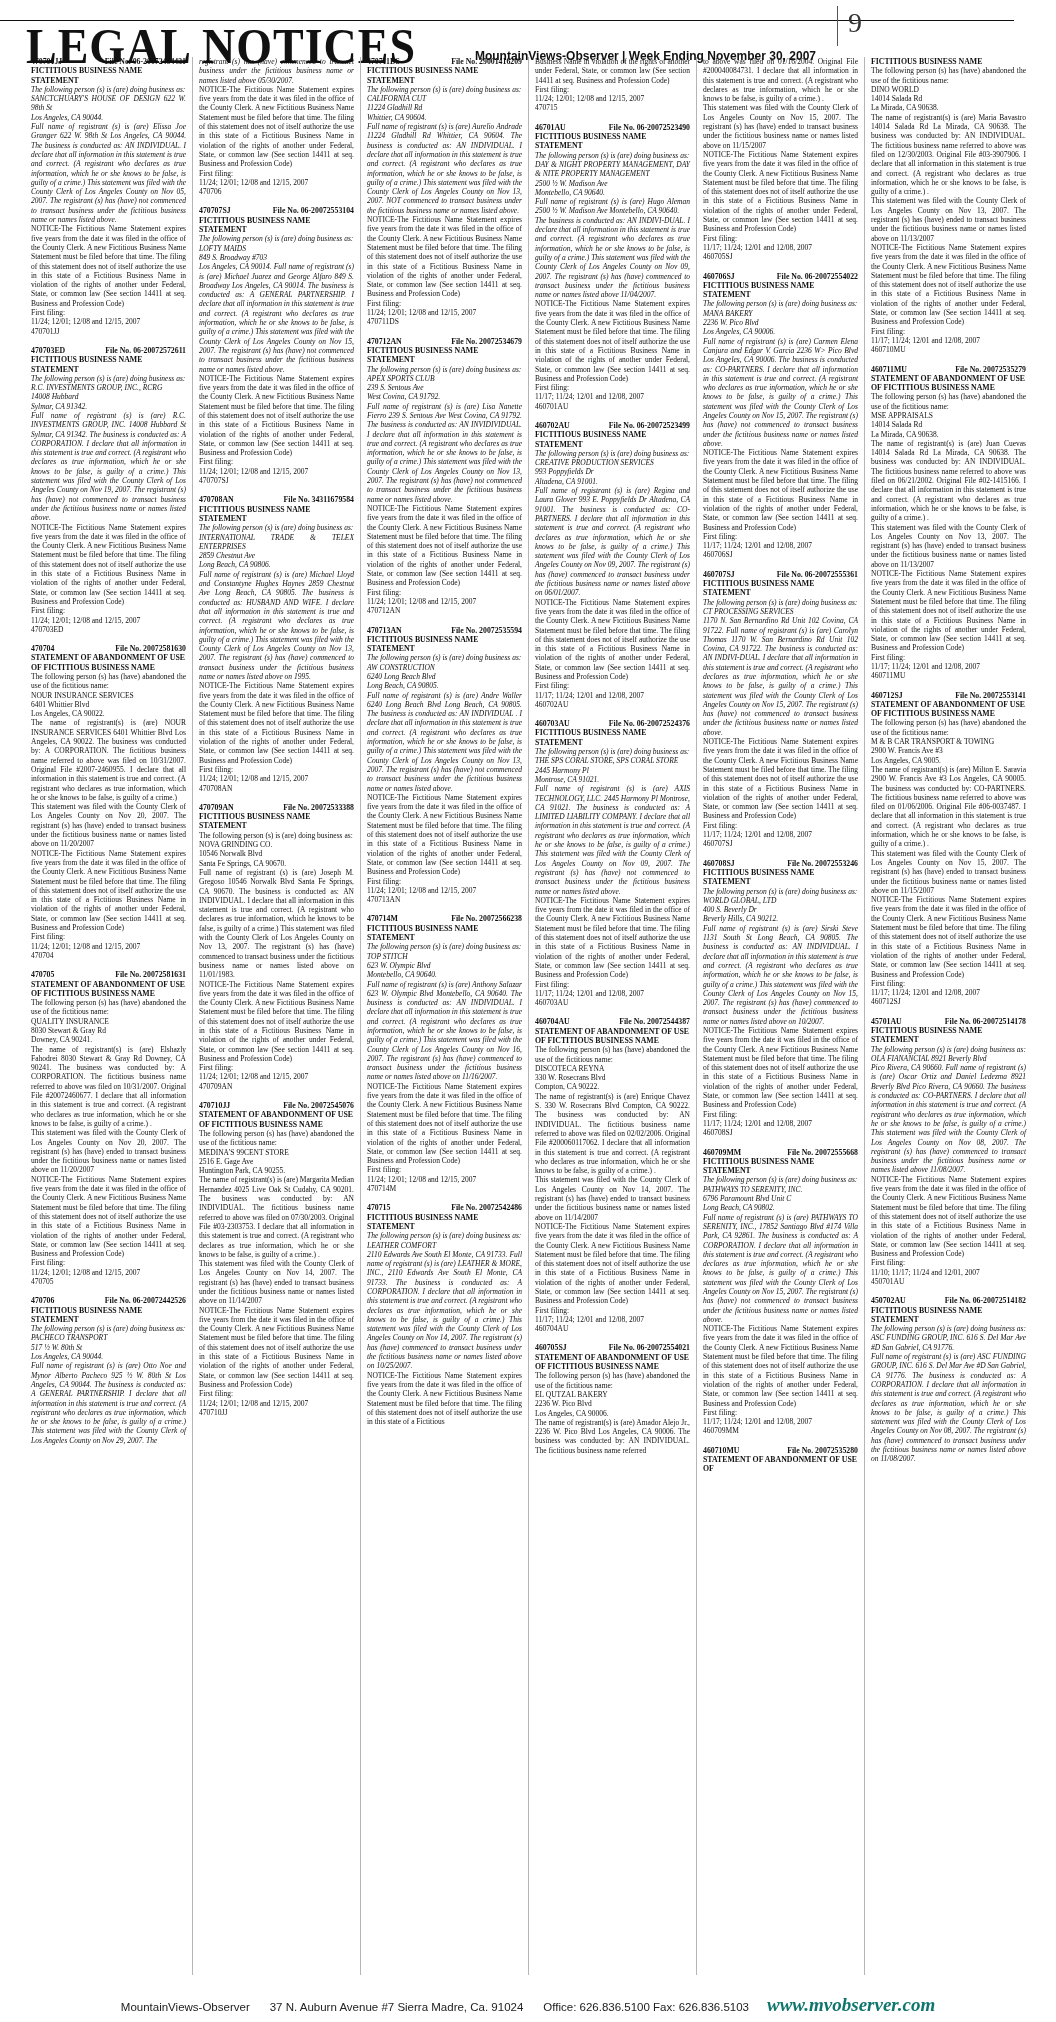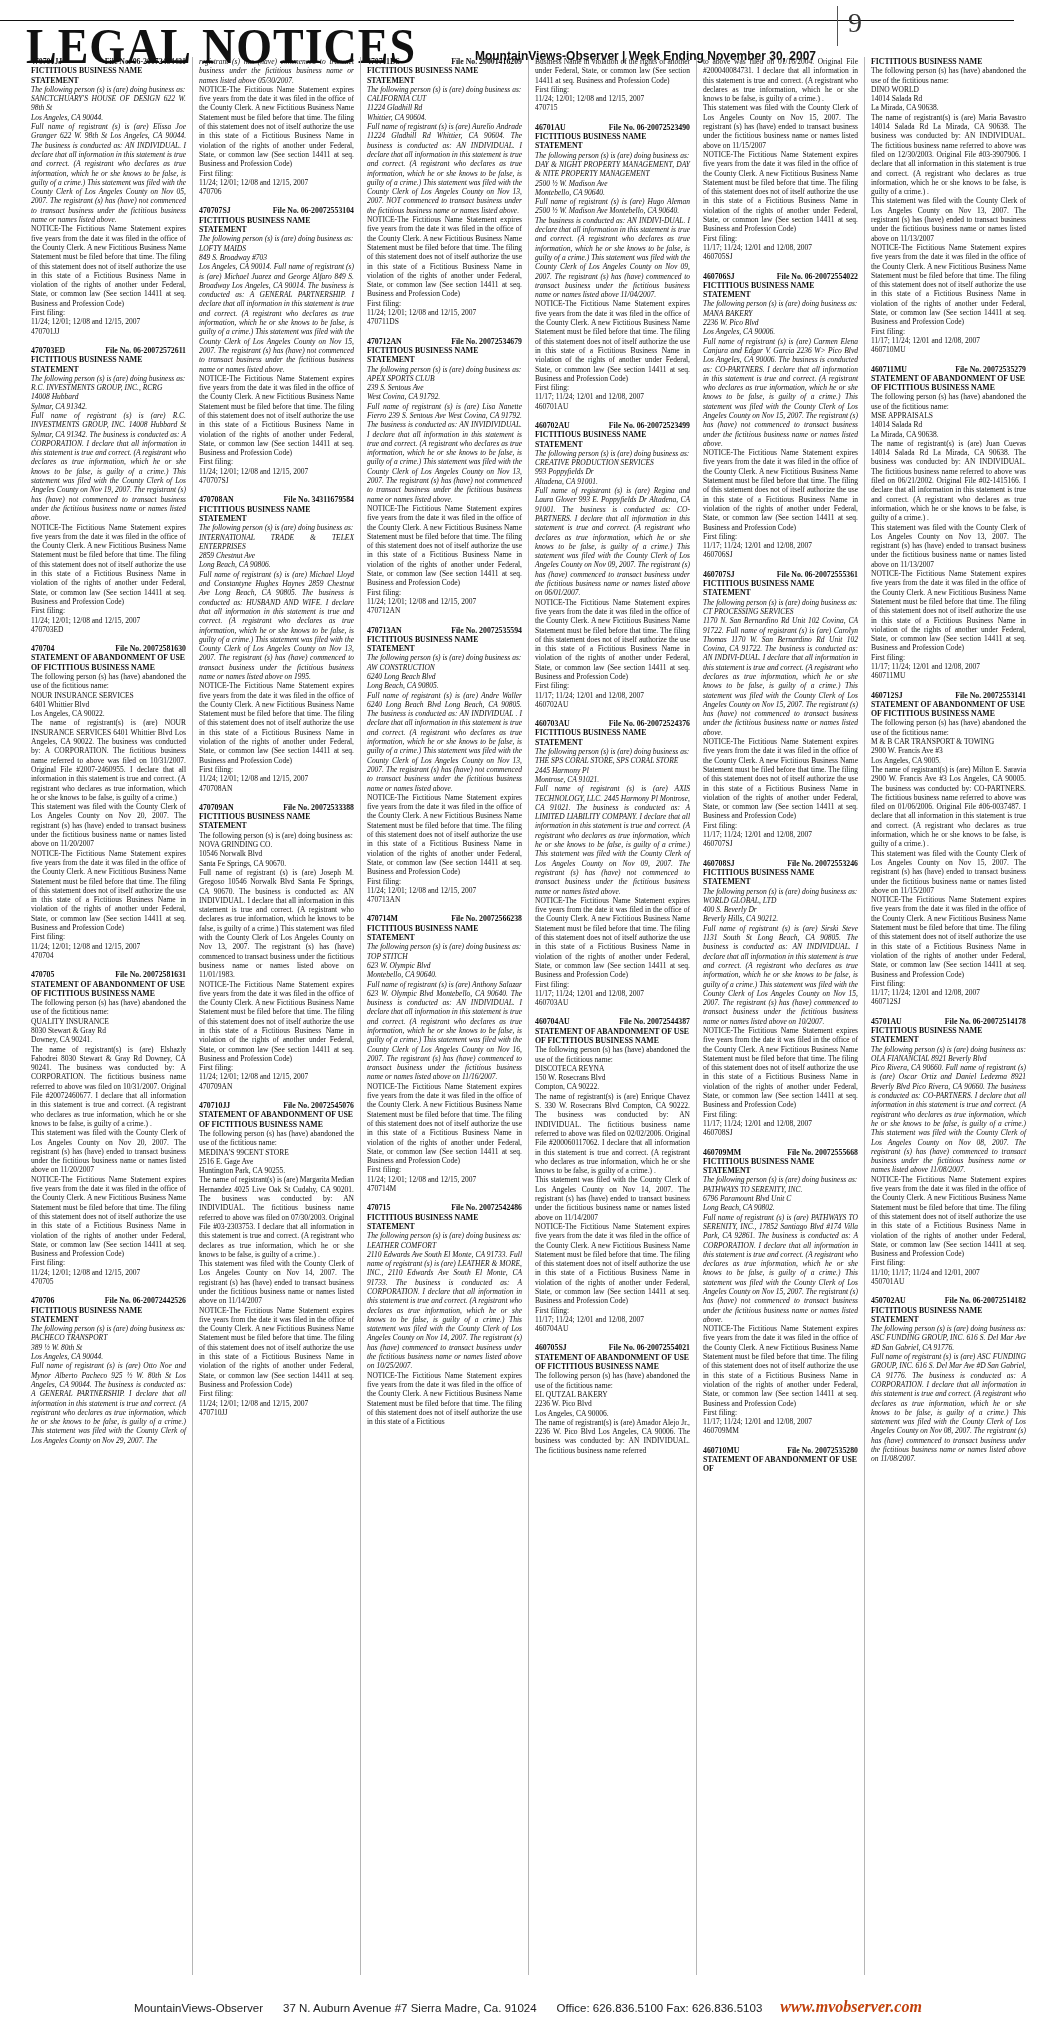--- a/index.html
+++ b/index.html
@@ -17,21 +17,21 @@
   .col + .col{border-left:1px solid #b5b5b5;}
   .notice{margin:0 0 10px 0;}
   .nhead{display:flex;justify-content:space-between;flex-wrap:wrap;font-weight:bold;font-size:7.8px;line-height:9.3px;}
   .ntitle{font-weight:bold;font-size:7.8px;line-height:9.3px;text-transform:uppercase;}
   p{margin:0;font-size:7.5px;line-height:9.3px;text-align:justify;}
   .pi{font-style:italic;}
   .pr{font-style:normal;}
   
   #footer{position:absolute;left:0;bottom:6px;width:1056px;text-align:center;white-space:nowrap;}
   #footer .f-sans{font-family:"Liberation Sans",sans-serif;font-size:11.5px;color:#222;margin-top:25px;}
-  #footer .f-site{font-family:"Liberation Serif",serif;font-weight:bold;font-style:italic;font-size:16px;margin-left:14px;color:#c2410c;}
+  #footer .f-site{font-family:"Liberation Serif",serif;font-weight:bold;font-style:italic;font-size:19px;margin-left:14px;color:#0f766e;}
   .sp{display:inline-block;width:16px;}
 </style>
 </head>
 <body>
 
 <div id="header">
   <div id="toprule"></div>
   <div id="masthead">LEGAL NOTICES</div>
   <div id="edition">MountainViews-Observer | Week Ending November 30, 2007</div>
   <div id="pagenum-box">
@@ -107,21 +107,21 @@
         <p class="pr">470705</p>
       </article>
       <article class="notice">
         <div class="nhead">
           <span>470706</span>
           <span>File No. 06-20072442526</span>
         </div>
         <div class="ntitle">FICTITIOUS BUSINESS NAME STATEMENT</div>
         <p class="pi">The following person (s) is (are) doing business as:</p>
         <p class="pi">PACHECO TRANSPORT</p>
-        <p class="pi">389 ½ W. 80th St</p>
+        <p class="pi">517 ½ W. 80th St</p>
         <p class="pi">Los Angeles, CA 90044.</p>
         <p class="pi">Full name of registrant (s) is (are) Otto Noe and Mynor Alberto Pacheco 925 ½ W. 80th St Los Angeles, CA 90044. The business is conducted as: A GENERAL PARTNERSHIP. I declare that all information in this statement is true and correct. (A registrant who declares as true information, which he or she knows to be false, is guilty of a crime.) This statement was filed with the County Clerk of Los Angeles County on Nov 29, 2007. The</p>
       </article>
     </div>
     <div class="col">
       <article class="notice">
         <p class="pi">registrant (s) has (have) commenced to transact business under the fictitious business name or names listed above 05/30/2007.</p>
         <p class="pr">NOTICE-The Fictitious Name Statement expires five years from the date it was filed in the office of the County Clerk. A new Fictitious Business Name Statement must be filed before that time. The filing of this statement does not of itself authorize the use in this state of a Fictitious Business Name in violation of the rights of another under Federal, State, or common law (See section 14411 at seq. Business and Profession Code)</p>
         <p class="pr">First filing:</p>
         <p class="pr">11/24; 12/01; 12/08 and 12/15, 2007</p>
@@ -326,21 +326,21 @@
         <p class="pr">460703AU</p>
       </article>
       <article class="notice">
         <div class="nhead">
           <span>460704AU</span>
           <span>File No. 20072544387</span>
         </div>
         <div class="ntitle">STATEMENT OF ABANDONMENT OF USE OF FICTITIOUS BUSINESS NAME</div>
         <p class="pr">The following person (s) has (have) abandoned the use of the fictitious name:</p>
         <p class="pr">DISCOTECA REYNA</p>
-        <p class="pr">150 W. Rosecrans Blvd</p>
+        <p class="pr">330 W. Rosecrans Blvd</p>
         <p class="pr">Compton, CA 90222.</p>
         <p class="pr">The name of registrant(s) is (are) Enrique Chavez S. 330 W. Rosecrans Blvd Compton, CA 90222. The business was conducted by: AN INDIVIDUAL. The fictitious business name referred to above was filed on 02/02/2006. Original File #200060117062. I declare that all information in this statement is true and correct. (A registrant who declares as true information, which he or she knows to be false, is guilty of a crime.) .</p>
         <p class="pr">This statement was filed with the County Clerk of Los Angeles County on Nov 14, 2007. The registrant (s) has (have) ended to transact business under the fictitious business name or names listed above on 11/14/2007</p>
         <p class="pr">NOTICE-The Fictitious Name Statement expires five years from the date it was filed in the office of the County Clerk. A new Fictitious Business Name Statement must be filed before that time. The filing of this statement does not of itself authorize the use in this state of a Fictitious Business Name in violation of the rights of another under Federal, State, or common law (See section 14411 at seq. Business and Profession Code)</p>
         <p class="pr">First filing:</p>
         <p class="pr">11/17; 11/24; 12/01 and 12/08, 2007</p>
         <p class="pr">460704AU</p>
       </article>
       <article class="notice">
         <div class="nhead">

